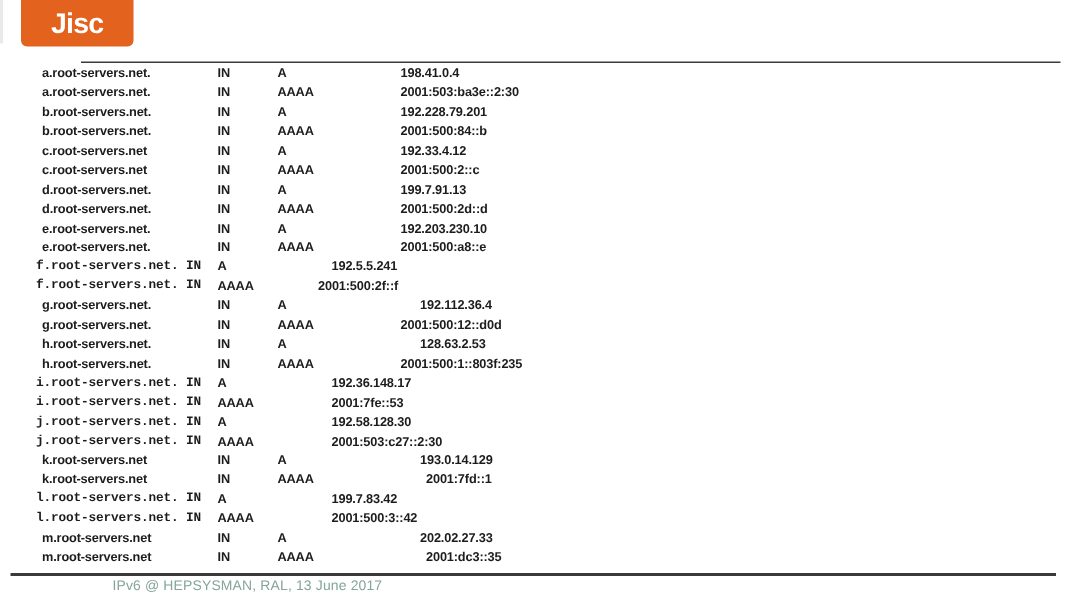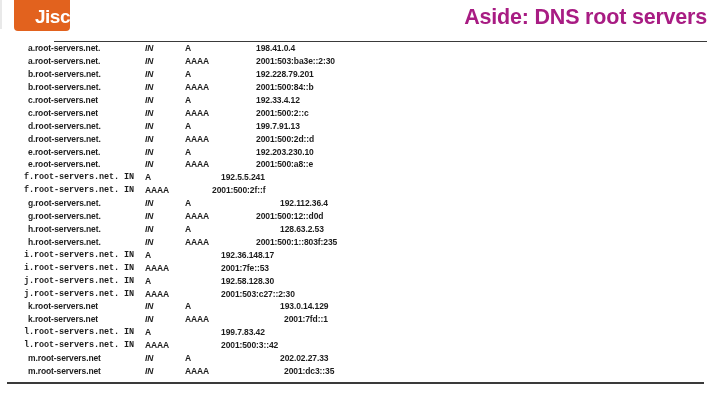--- a/index.html
+++ b/index.html
@@ -10,24 +10,24 @@
     position:relative;
     overflow:hidden;
   }
   .slide{position:absolute;inset:0;background:#ffffff;}
 
   
   .edge-strip{position:absolute;left:0;top:0;width:2px;height:29px;background:#e9e9e9;}
 
   
   .logo{
-    position:absolute;left:14px;top:0;width:56px;height:31px;
+    position:absolute;left:14px;top:0;width:75px;height:31px;
     background:#e2621e;border-radius:0 0 4px 4px;
     color:#ffffff;font-weight:bold;font-size:19px;letter-spacing:-0.5px;
-    display:flex;align-items:center;justify-content:flex-end;
+    display:flex;align-items:center;justify-content:center;
     padding-top:2px;box-sizing:border-box;
   }
 
   
   .title{
     position:absolute;top:5px;right:13px;
     font-size:21.5px;font-weight:bold;color:#a81c83;
     letter-spacing:-0.2px;white-space:nowrap;
   }
 
@@ -36,27 +36,27 @@
 
   
   .dns-table{position:absolute;left:0;top:42.3px;width:720px;}
   .rec{
     position:relative;height:12.92px;
     font-size:8.5px;font-weight:600;color:#1c1c1c;
     letter-spacing:-0.1px;
   }
   .rec span{position:absolute;top:0;line-height:12.92px;white-space:nowrap;}
   .rec .c-name{left:28px;}
-  .rec .c-in{left:145px;font-style:italic;}
+  .rec .c-in{left:145px;}
   .rec .c-type{left:185px;}
   
   .rec.m1 .c-name,.rec.m2 .c-name{left:24px;font-family:Liberation Mono, monospace;}
   .rec.m1 .c-type,.rec.m2 .c-type{left:145px;}
   
-  .rec.s1 .c-addr{left:256px;}
+  .rec.s1 .c-addr{left:267px;}
   .rec.s2 .c-addr{left:280px;}
   .rec.s3 .c-addr{left:284px;}
   .rec.m1 .c-addr{left:221px;}
   .rec.m2 .c-addr{left:212px;text-align:center;}
 
   
   .footer{
     position:absolute;left:75px;top:384.5px;
     font-size:9.3px;color:#84a49c;letter-spacing:0.1px;white-space:nowrap;
   }
@@ -65,21 +65,20 @@
 <body>
 
 <div class="slide">
 
   <div class="edge-strip"></div>
 
   <div class="logo">
     <span>Jisc</span>
   </div>
 
-  <div class="title">Aside: DNS root servers</div>
 
   <div class="rule-top"></div>
 
   <div class="dns-table" id="dns-table">
       <div class="rec s1">
         <span class="c-name">a.root-servers.net.</span>
         <span class="c-in">IN</span>
         <span class="c-type">A</span>
         <span class="c-addr">198.41.0.4</span>
       </div>
@@ -222,14 +221,15 @@
       <div class="rec s3">
         <span class="c-name">m.root-servers.net</span>
         <span class="c-in">IN</span>
         <span class="c-type">AAAA</span>
         <span class="c-addr">2001:dc3::35</span>
       </div>
     </div>
 
   <div class="rule-bottom"></div>
 
+  <div class="footer">IPv6 @ HEPSYSMAN, RAL, 13 June 2017</div>
 
 </div>
 
 </body></html>

